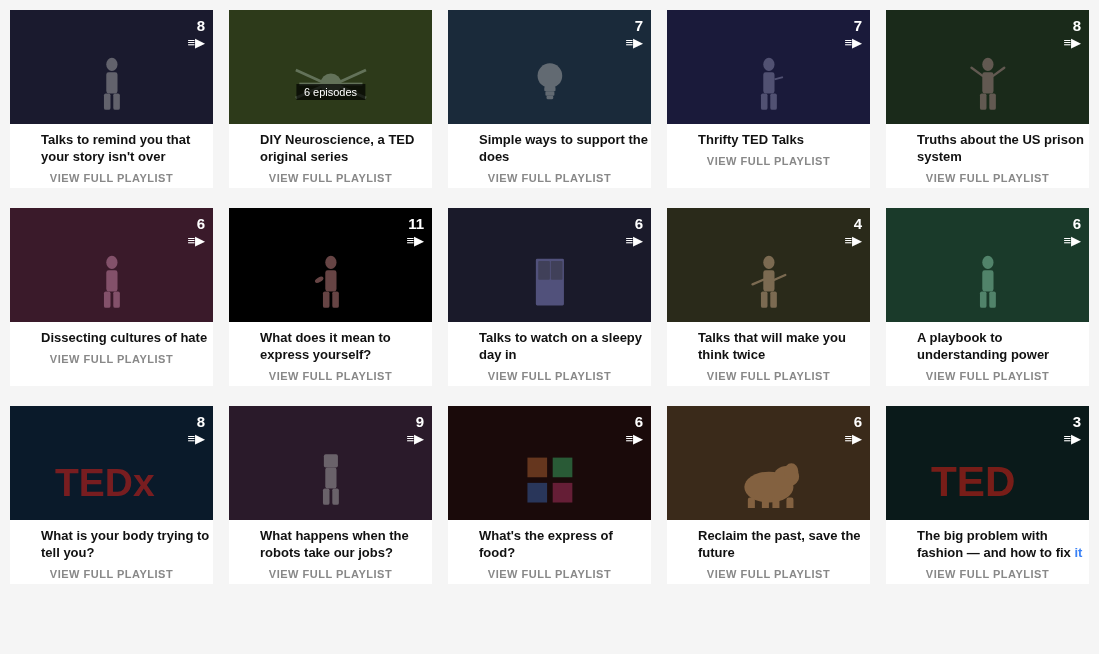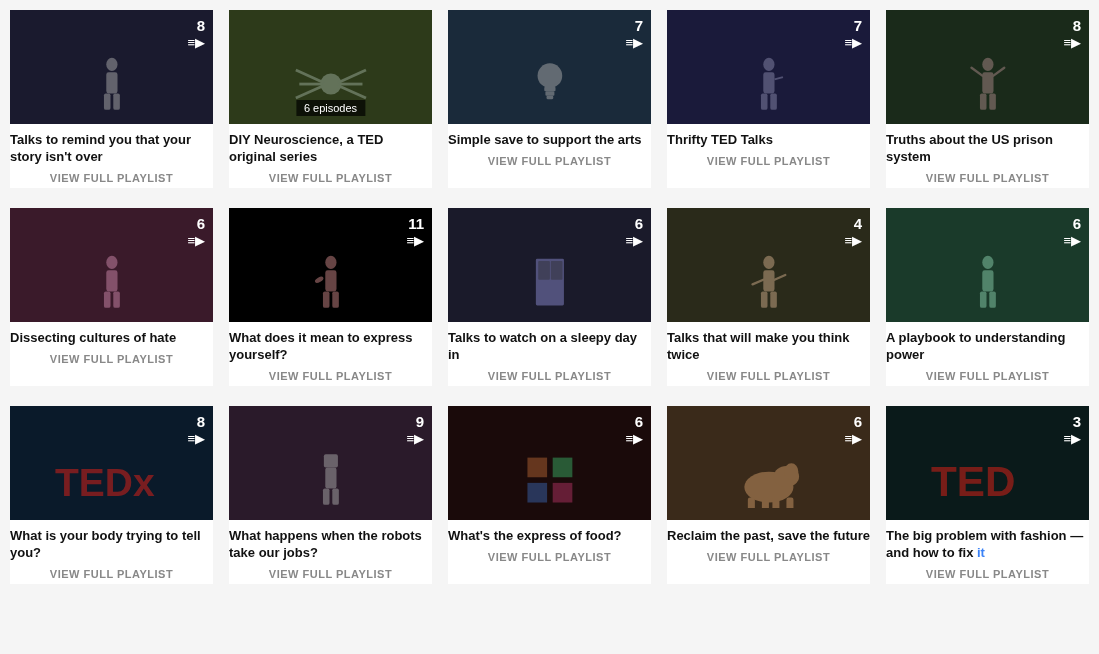--- a/index.html
+++ b/index.html
@@ -47,38 +47,39 @@
       display: block;
       line-height: 1;
     }
     .thumb-icon {
       font-size: 13px;
       display: block;
       margin-top: 2px;
     }
     .episodes-badge {
       position: absolute;
-      bottom: 8px;
+      bottom: 24px;
       left: 50%;
       transform: translateX(-50%);
       background: rgba(0,0,0,0.7);
       color: #fff;
       font-size: 11px;
       padding: 2px 8px;
       white-space: nowrap;
     }
     .card-body {
       padding: 8px 0 4px 0;
     }
     .card-title {
       font-size: 13px;
       font-weight: bold;
       color: #111;
       line-height: 1.3;
       margin-bottom: 6px;
+      margin-left: 31px;
     }
     .card-link {
       font-size: 11px;
       color: #888;
       text-transform: uppercase;
       letter-spacing: 0.5px;
       cursor: pointer;
       font-weight: 600;
       text-align: center;
     }
@@ -166,21 +167,21 @@
             <rect x="34" y="71" width="12" height="6" rx="2" fill="#aaa"></rect>
           </svg>
         </div>
         <div class="thumb-overlay">
           <span class="thumb-count">7</span>
           <span class="thumb-icon">≡▶</span>
         </div>
 
       </div>
       <div class="card-body">
-        <div class="card-title">Simple save to support the arts</div>
+        <div class="card-title">Simple ways to support the does</div>
         <div class="card-link">VIEW FULL PLAYLIST</div>
       </div>
     </div>
     <div class="card">
       <div class="thumbnail t4">
         <div class="thumbnail-bg">
           <svg viewBox="0 0 100 120" class="silhouette">
             <ellipse cx="50" cy="18" rx="12" ry="14" fill="#88a"></ellipse>
             <rect x="38" y="35" width="24" height="45" rx="5" fill="#88a"></rect>
             <rect x="33" y="80" width="14" height="35" rx="4" fill="#88a"></rect>

